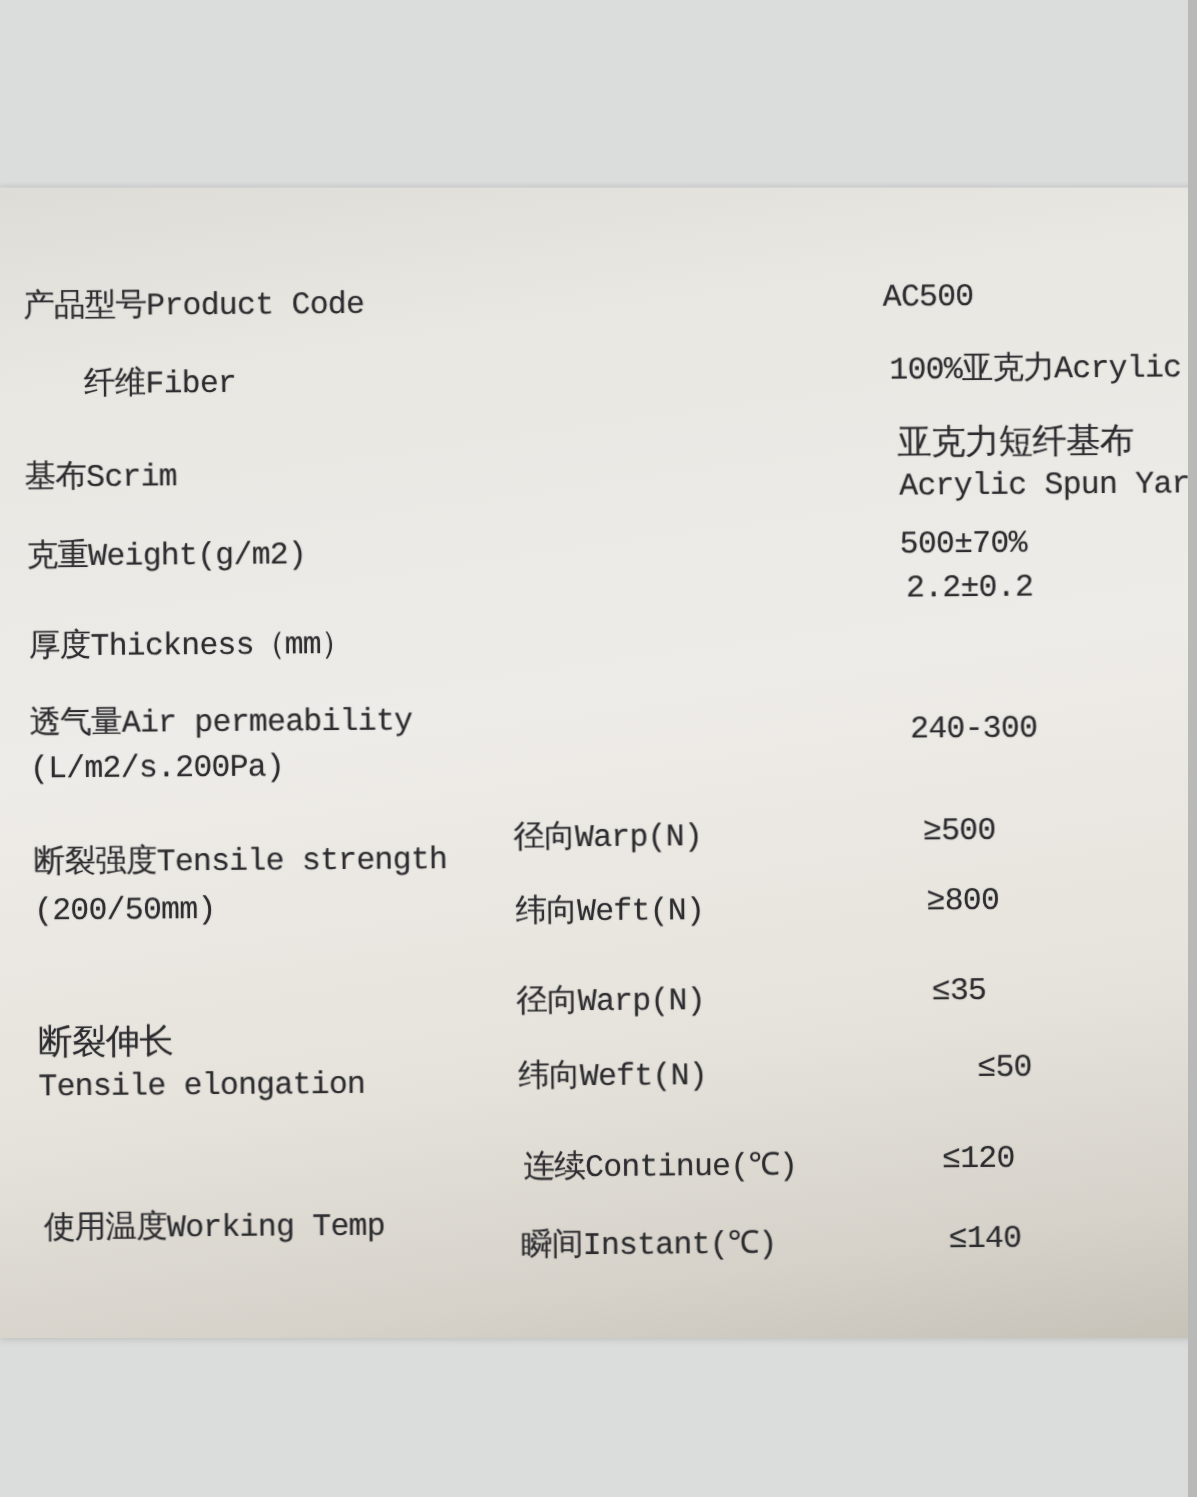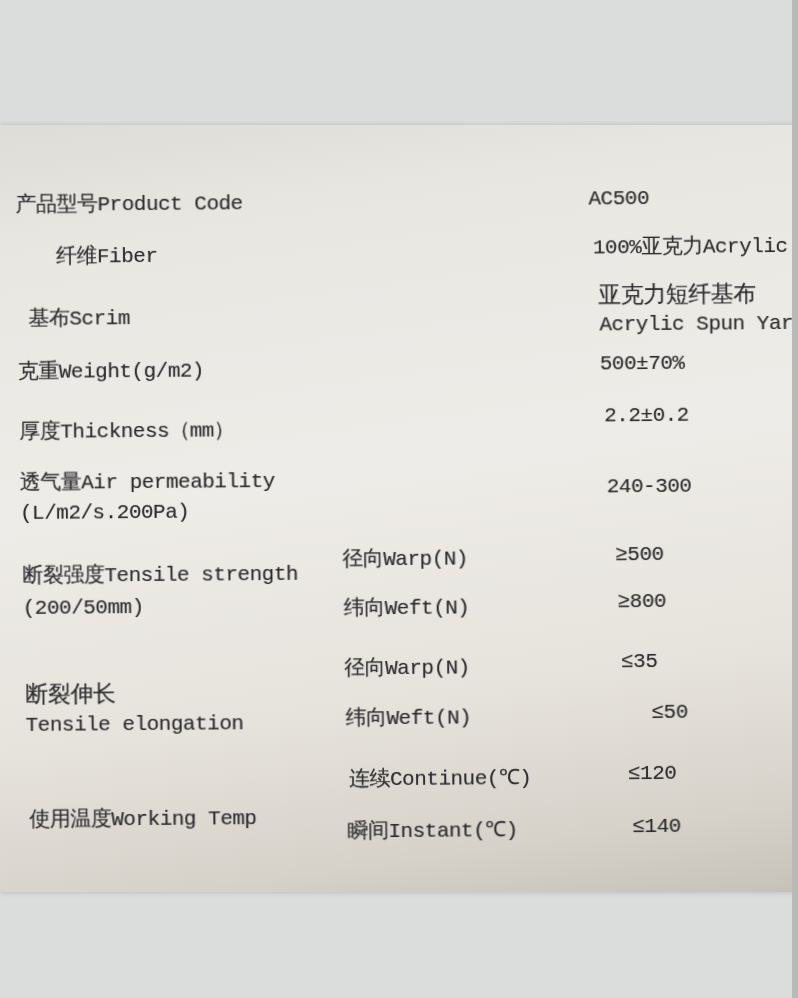--- a/index.html
+++ b/index.html
@@ -61,29 +61,29 @@
   <div class="paper"></div>
 
   <div class="content">
 
     <span class="cell" style="left:18px; top:191px;">产品型号Product Code</span>
     <span class="cell val" style="left:591px; top:189px;">AC500</span>
 
     <span class="cell" style="left:18px; top:243px;margin-left:40px;">纤维Fiber</span>
     <span class="cell val" style="left:595px; top:238px;">100%亚克力Acrylic</span>
 
-    <span class="cell" style="left:18px; top:305px;margin-left:12px;">基布Scrim</span>
+    <span class="cell" style="left:18px; top:305px;">基布Scrim</span>
     <span class="cell cjk-line" style="left:600px; top:285px;">亚克力短纤基布</span>
     <span class="cell val" style="left:601px; top:315px;">Acrylic Spun Yarn</span>
 
     <span class="cell" style="left:19px; top:358px;">克重Weight(g/m2)</span>
     <span class="cell val" style="left:601px; top:354px;">500±70%</span>
 
     <span class="cell" style="left:20px; top:418px;">厚度Thickness（mm）</span>
-    <span class="cell val" style="left:605px; top:406px;">2.2±0.2</span>
+    <span class="cell val" style="left:605px; top:383px;">2.2±0.2</span>
 
     <span class="cell" style="left:20px; top:469px;">透气量Air permeability</span>
     <span class="cell" style="left:20px; top:499px;">(L/m2/s.200Pa)</span>
     <span class="cell val" style="left:607px; top:477px;">240-300</span>
 
     <span class="cell" style="left:22px; top:562px;">断裂强度Tensile strength</span>
     <span class="cell" style="left:22px; top:594px;">(200/50mm)</span>
     <span class="cell" style="left:342px; top:548px;">径向Warp(N)</span>
     <span class="cell val" style="left:615px; top:545px;">≥500</span>
     <span class="cell" style="left:343px; top:597px;">纬向Weft(N)</span>

